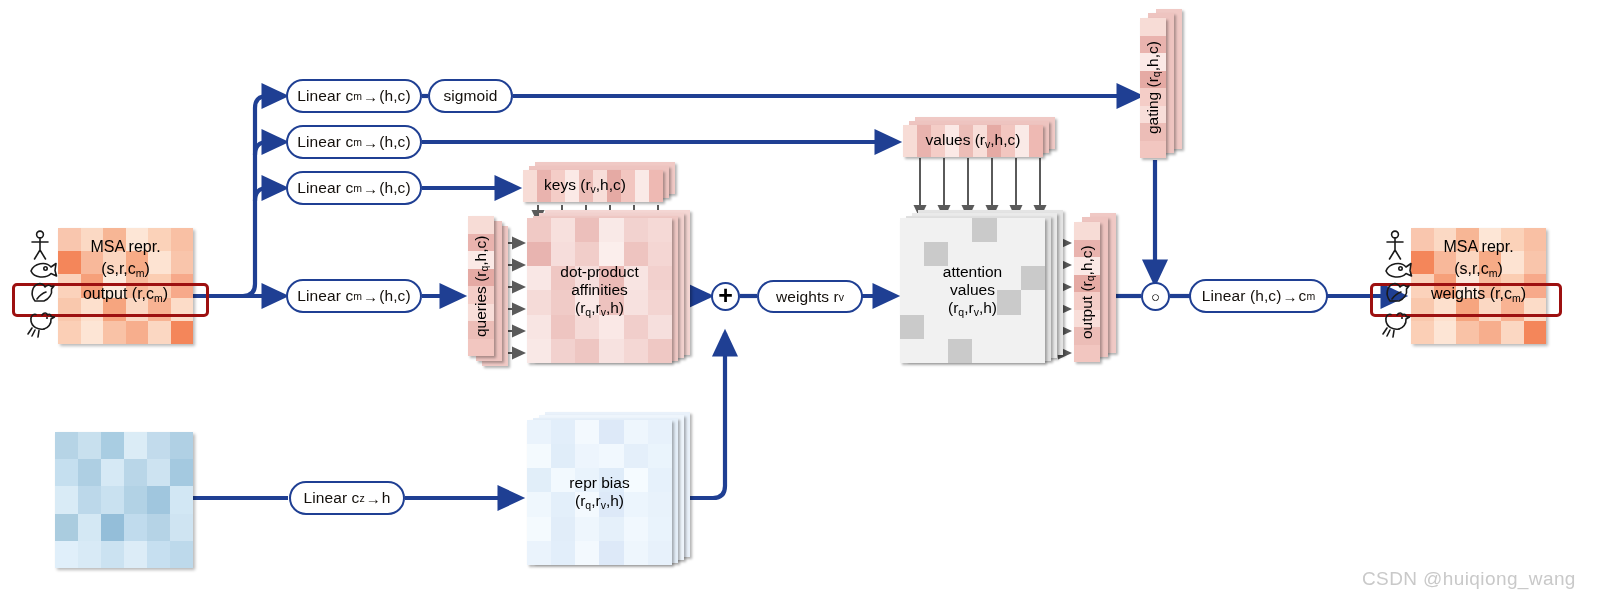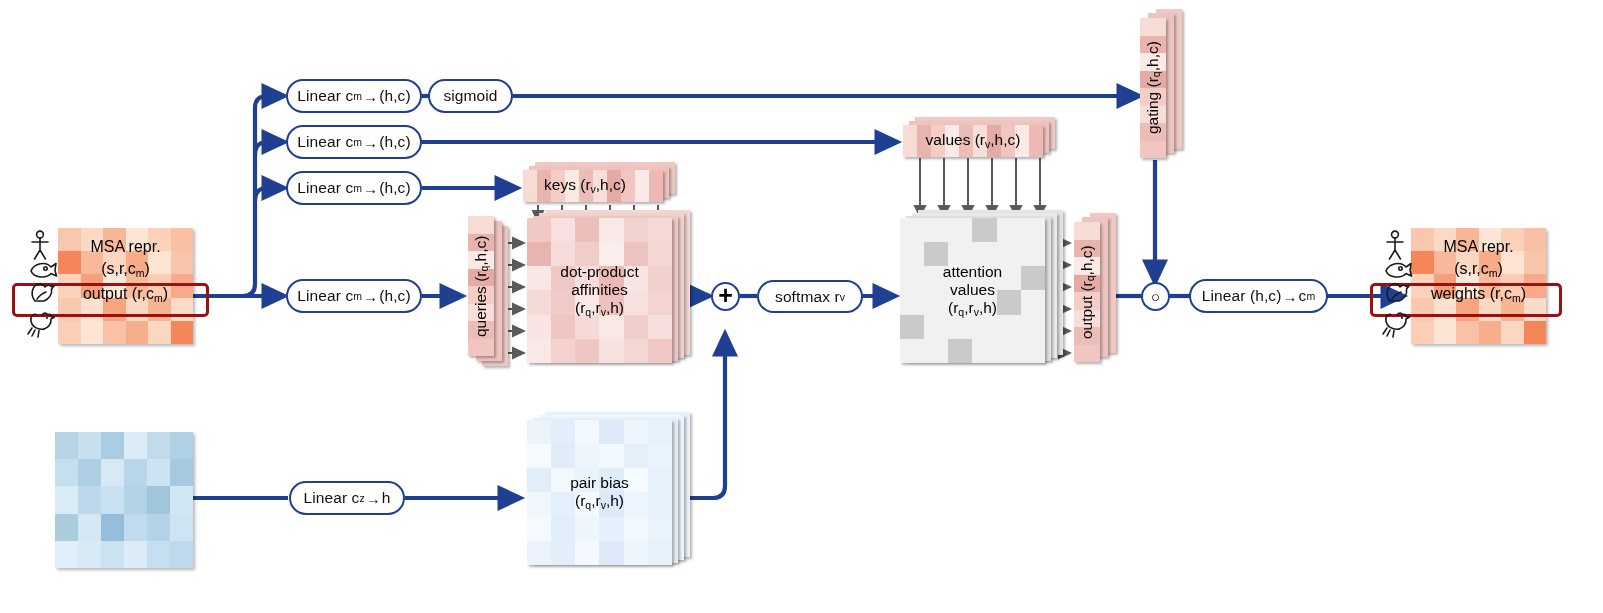--- a/index.html
+++ b/index.html
@@ -355,21 +355,21 @@
   </div>
 
   <div class="pill" style="left:289px; top:481px; width:116px; height:34px;">
     <span>Linear c</span>
       <span class="sub">z</span>
       <span class="arrowglyph">→</span>
       <span>h</span>
   </div>
 
   <div class="pill" style="left:757px; top:280px; width:106px; height:33px;">
-    <span>softmax r</span>
+    <span>weights r</span>
       <span class="sub">v</span>
   </div>
 
   <div class="pill" style="left:1189px; top:279px; width:139px; height:34px;">
     <span>Linear (h,c)</span>
       <span class="arrowglyph">→</span>
       <span>c</span>
       <span class="sub">m</span>
   </div>
 
@@ -534,21 +534,21 @@
           <i style="background:#e9f3fc"></i>
           <i style="background:#eaf3fc"></i>
           <i style="background:#e2eefa"></i>
           <i style="background:#f3f9fe"></i>
           <i style="background:#dde9f8"></i>
           <i style="background:#eef6fd"></i>
           <i style="background:#e7f1fb"></i>
         </div>
     </div>
     <div class="tlabel" style="left:0; top:0; width:145px; height:145px;">
-      <div>pair bias</div>
+      <div>repr bias</div>
       <div><span>(r</span><span class="sub">q</span><span>,r</span><span class="sub">v</span><span>,h)</span></div>
     </div>
   </div>
 
   <div class="tensor" style="left:900px; top:218px; width:160px; height:160px;">
     <div class="sheet" style="left:18px; top:-8px; width:145px; height:145px; background:#e4e4e4;"></div>
     <div class="sheet" style="left:12px; top:-5px; width:145px; height:145px; background:#eaeaea;"></div>
     <div class="sheet" style="left:6px; top:-2px; width:145px; height:145px; background:#e0e0e0;"></div>
     <div class="sheet" style="left:0; top:0; width:145px; height:145px;">
       <div class="grid" style="grid-template-columns: repeat(6, 1fr); grid-template-rows: repeat(6, 1fr);">
@@ -702,14 +702,15 @@
         <g>
           <path d="M22,86 C24,83 27,83.5 27.5,86 C29,84.5 31.5,85.5 31,87.5 L34.5,88 L31,90 C31.5,95 28,99 24,100"></path>
           <path d="M24,100 C18,101 12,98 11,92 C10,87.5 13,84.5 16,85.5"></path>
           <path d="M12,99 L8,105 M15,101 L12,107 M19,101.5 L18,108"></path>
           <circle cx="27" cy="89" r="1.1" fill="#1a1a1a" stroke="none"></circle>
         </g>
       </g>
     </svg>
   </div>
 
+  <div class="watermark" style="left:1362px; top:568px;">CSDN @huiqiong_wang</div>
 
 </div>
 
 </body></html>

